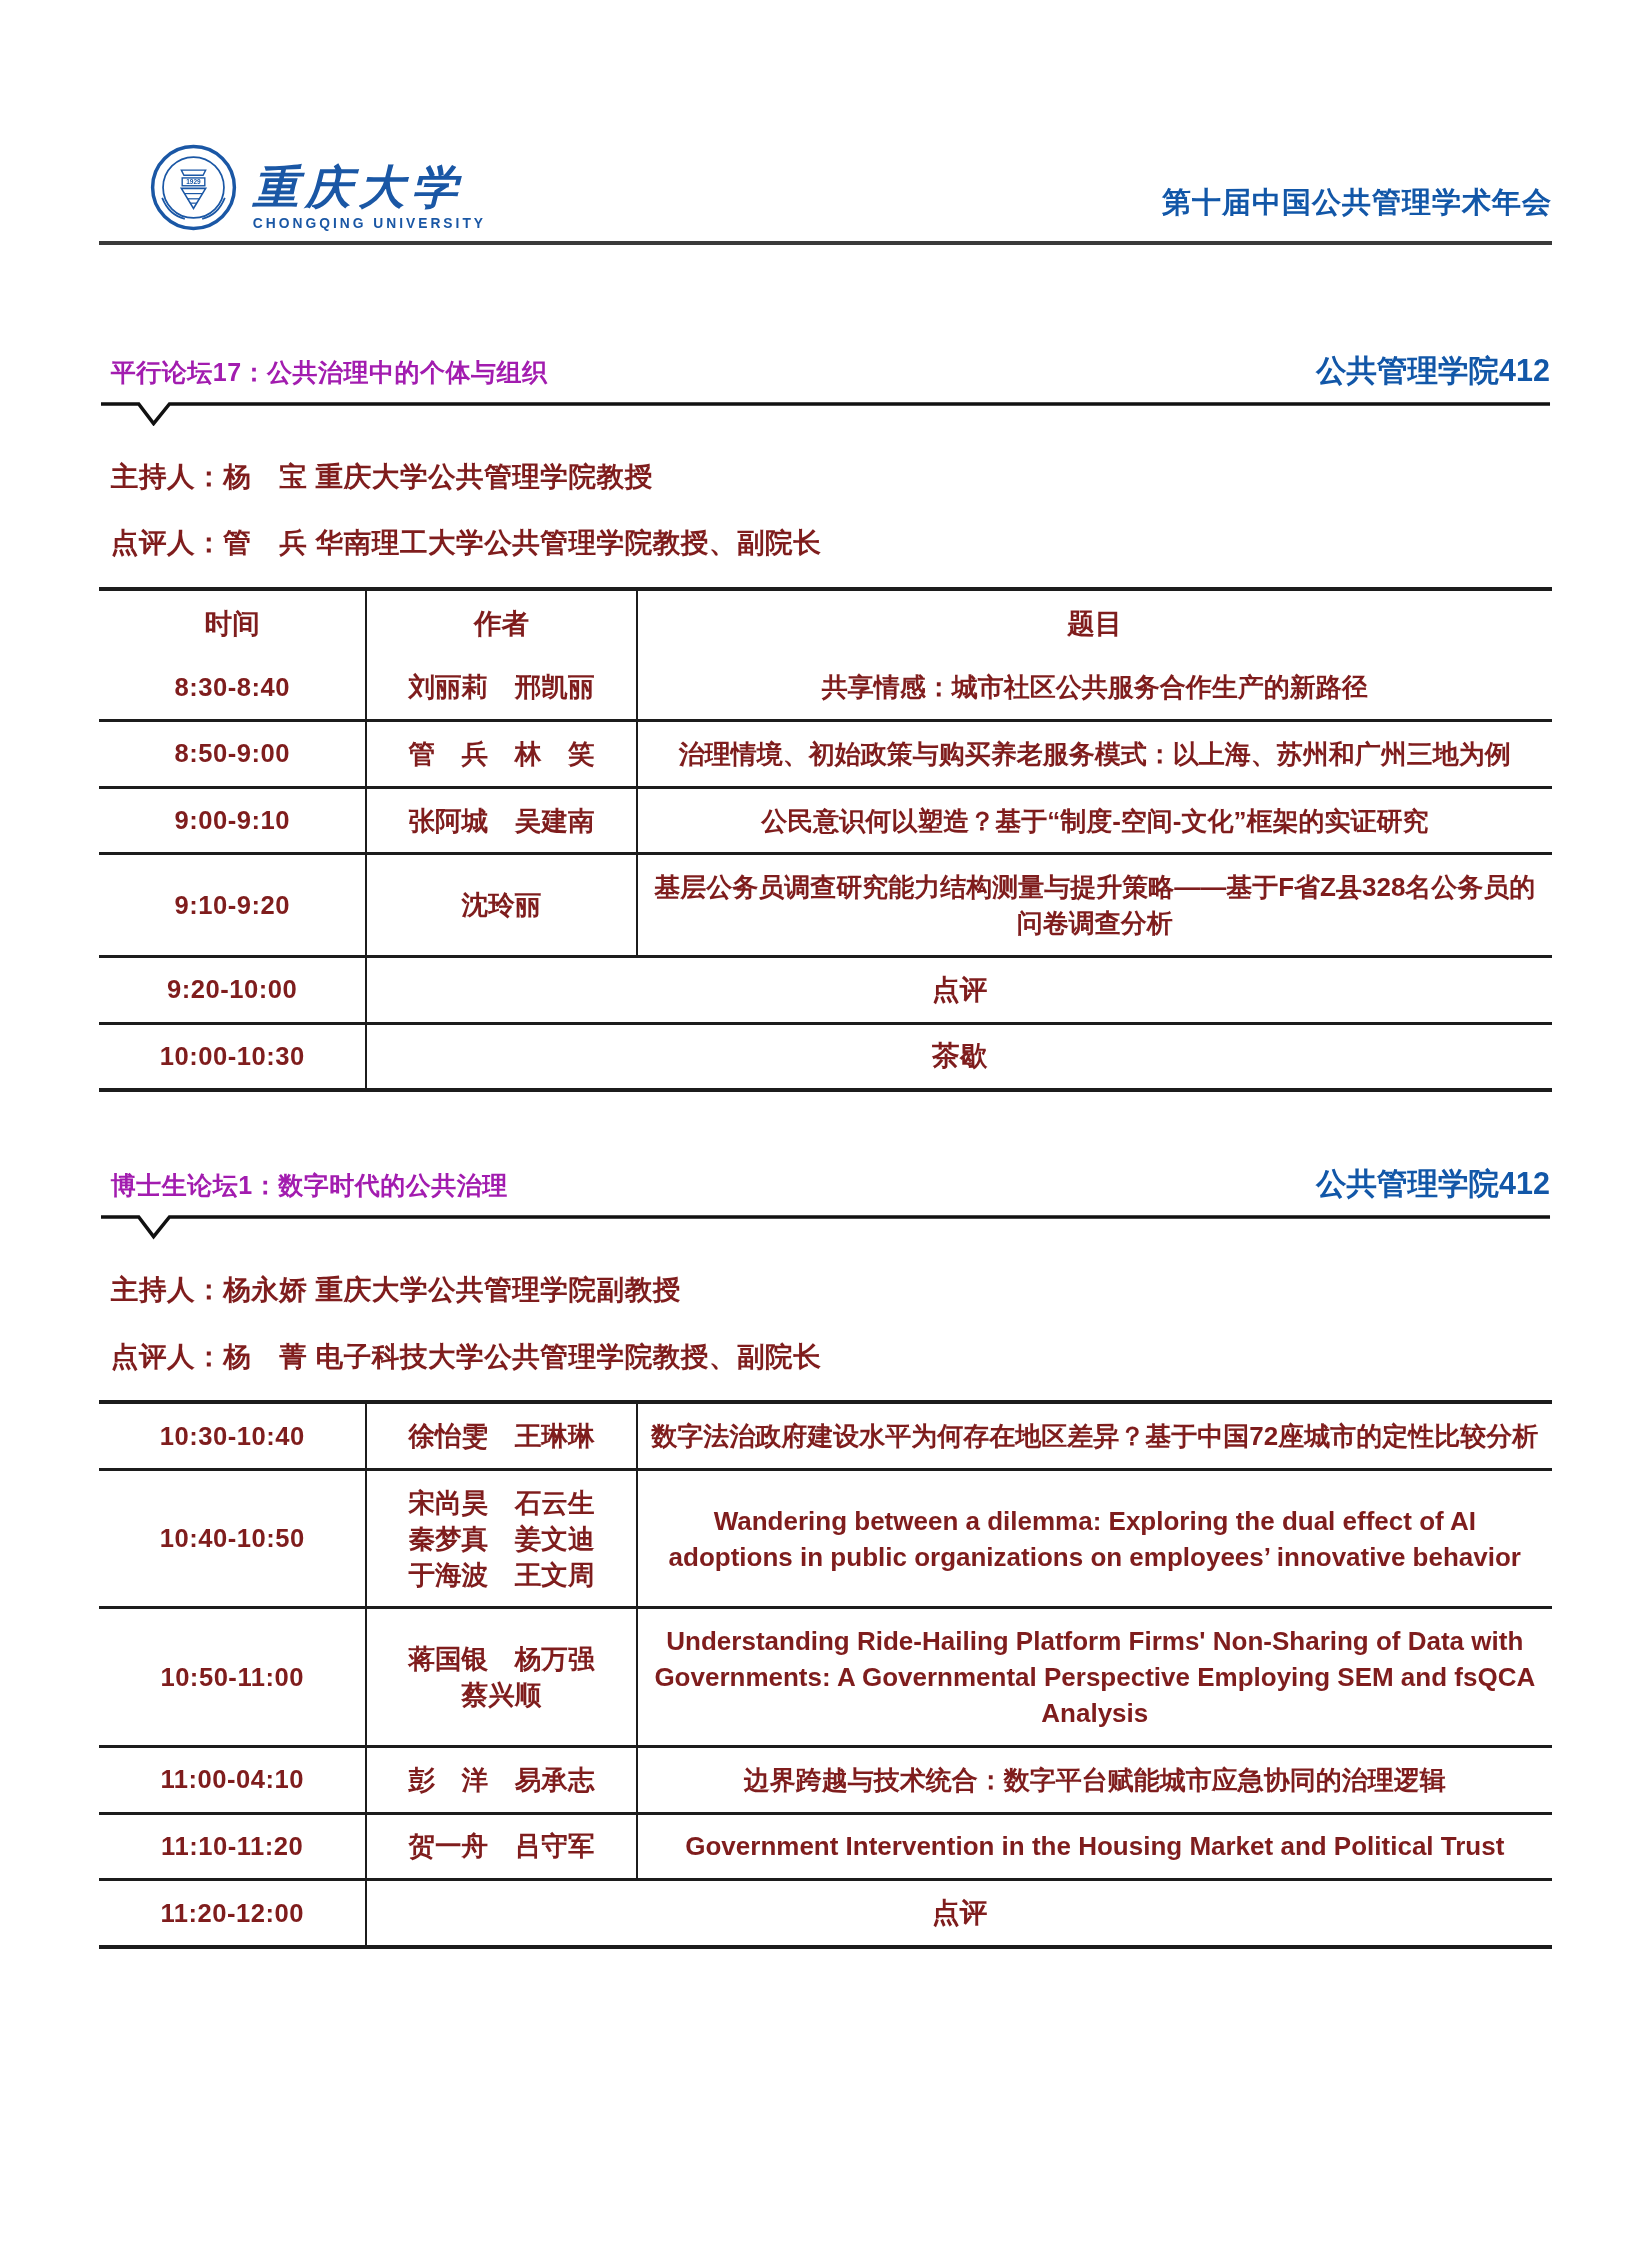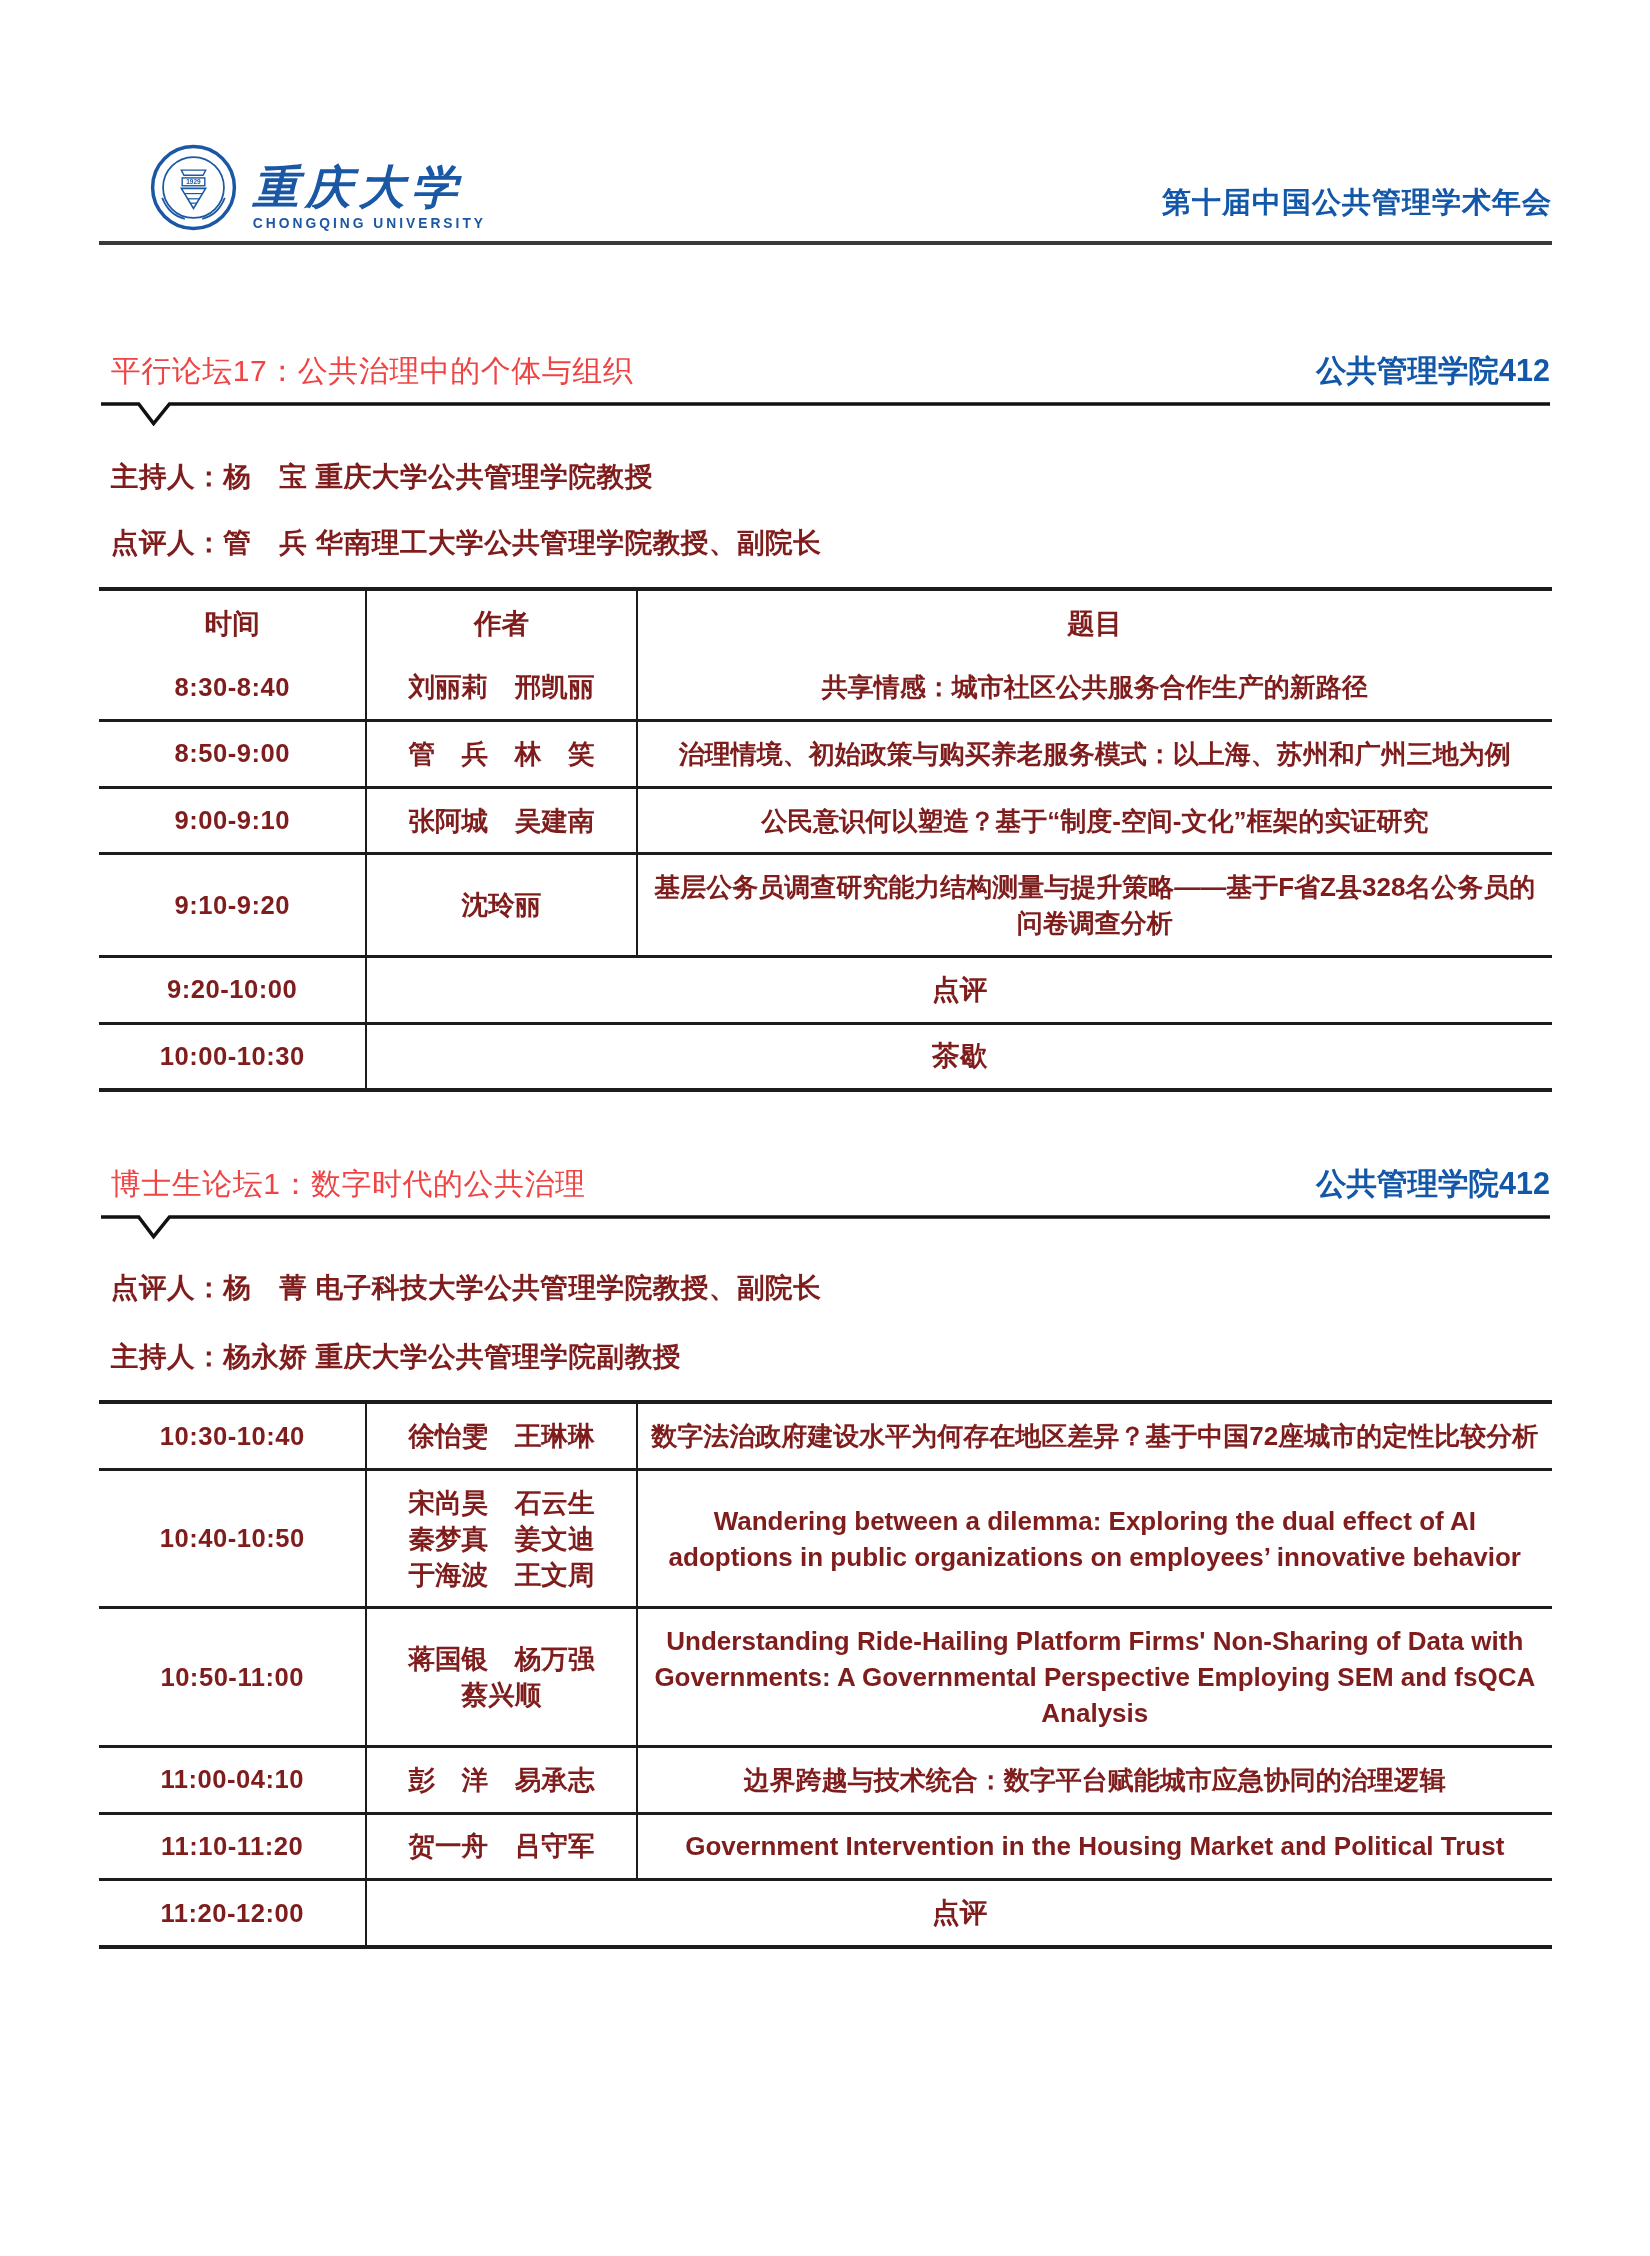--- a/index.html
+++ b/index.html
@@ -22,21 +22,21 @@
   .logo-text { display:flex; flex-direction:column; }
   .logo-cn { font-size:46px; font-weight:700; font-style:italic; color:#1a57a5; letter-spacing:6.9px; line-height:1.1; }
   .logo-en { font-size:13.8px; font-weight:700; color:#1a57a5; letter-spacing:3px; margin-top:3px; }
   .conf-title { font-size:29px; font-weight:800; color:#1257a8; padding-bottom:7.9px; letter-spacing:1px; }
   .header-rule { height:3.9px; background:#3a3a3a; margin-top:9.9px; }
 
   
   .session.first { margin-top:106px; }
   .session.later { margin-top:72px; }
   .session-head { display:flex; justify-content:space-between; align-items:baseline; padding:0 2px 0 11.8px; }
-  .session-title { font-size:30px; font-weight:400; color:#ef4444; letter-spacing:0.5px; }
+  .session-title { font-size:25px; font-weight:700; color:#a21caf; letter-spacing:0.5px; }
   .session-loc { font-size:30.5px; font-weight:800; color:#1257a8; }
   .flourish { display:block; width:100%; height:26.6px; margin-top:7.9px; }
   .person-line { font-size:27.6px; font-weight:700; color:#7f1d1d; margin:31.5px 0 0 11.8px; letter-spacing:0.5px; }
   .person-line.second { margin-top:29.6px; }
 
   
   table.schedule {
     width:100%; border-collapse:collapse; table-layout:fixed;
     margin-top:25.6px;
     border-top:4.4px solid #1c1c1c;
@@ -151,22 +151,22 @@
         </table>
       </section>
       <section class="session later">
         <div class="session-head">
           <h2 class="session-title">博士生论坛1：数字时代的公共治理</h2>
           <div class="session-loc">公共管理学院412</div>
         </div>
         <svg class="flourish" viewBox="0 0 1464 27" preserveAspectRatio="none">
           <polyline points="2,4 40,4 55,24 71,4 1462,4" fill="none" stroke="#111111" stroke-width="3.5" stroke-linejoin="miter"></polyline>
         </svg>
+        <p class="person-line"><span>主持人：</span><span>杨永娇 重庆大学公共管理学院副教授</span></p>
         <p class="person-line second"><span>点评人：</span><span>杨　菁 电子科技大学公共管理学院教授、副院长</span></p>
-        <p class="person-line"><span>主持人：</span><span>杨永娇 重庆大学公共管理学院副教授</span></p>
         <table class="schedule">
           <colgroup>
             <col style="width:18.4%">
             <col style="width:18.6%">
             <col style="width:63%">
           </colgroup>
           <tbody>
             <tr>
               <td class="c-time sep-r">10:30-10:40</td>
               <td class="c-auth sep-r">

